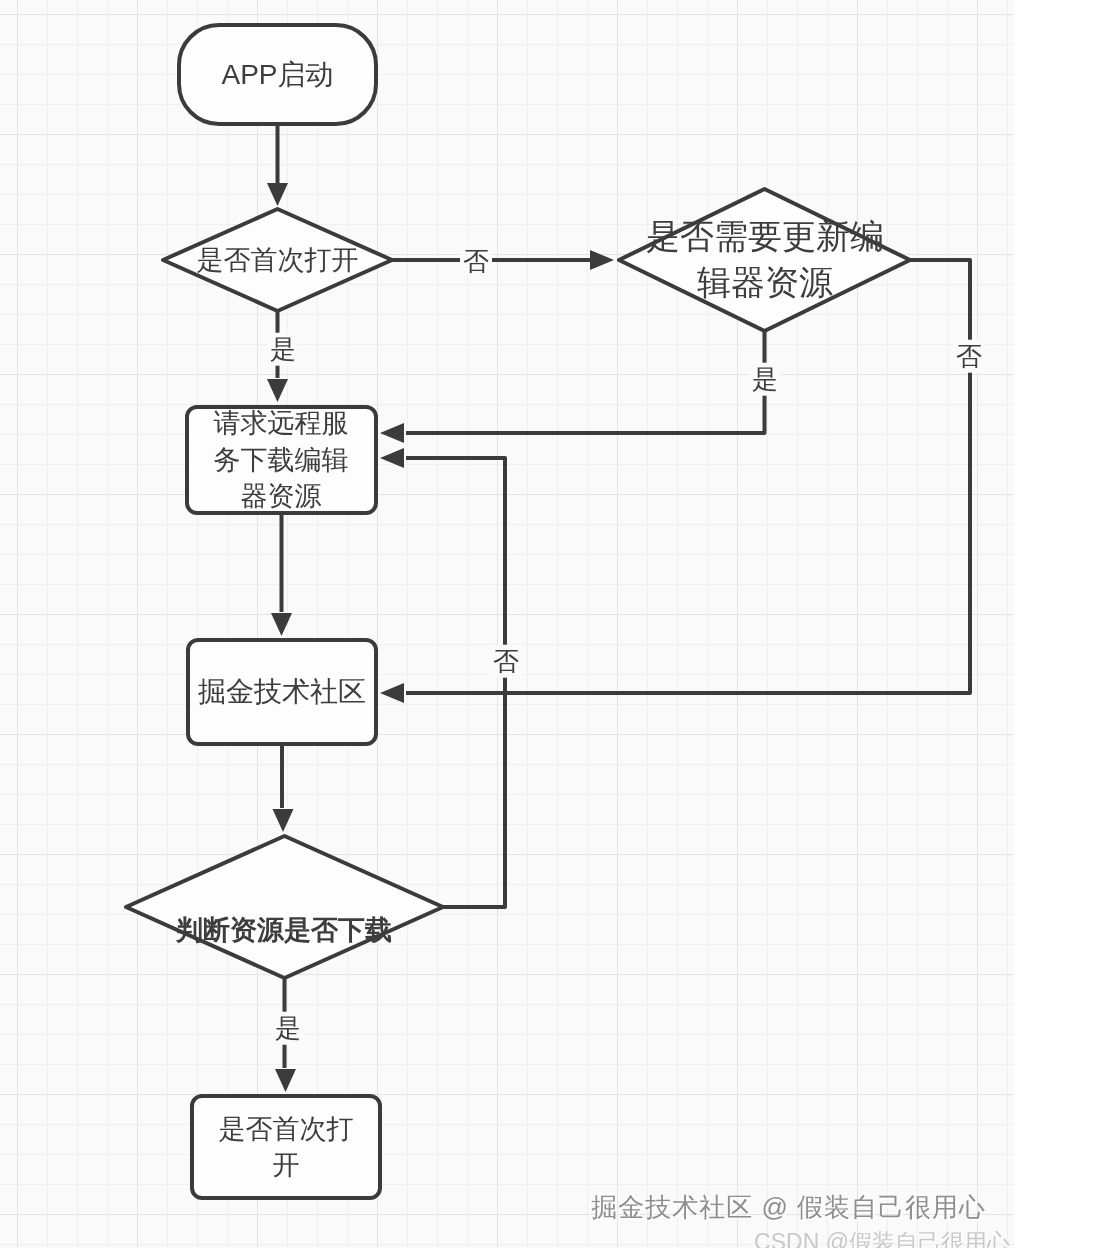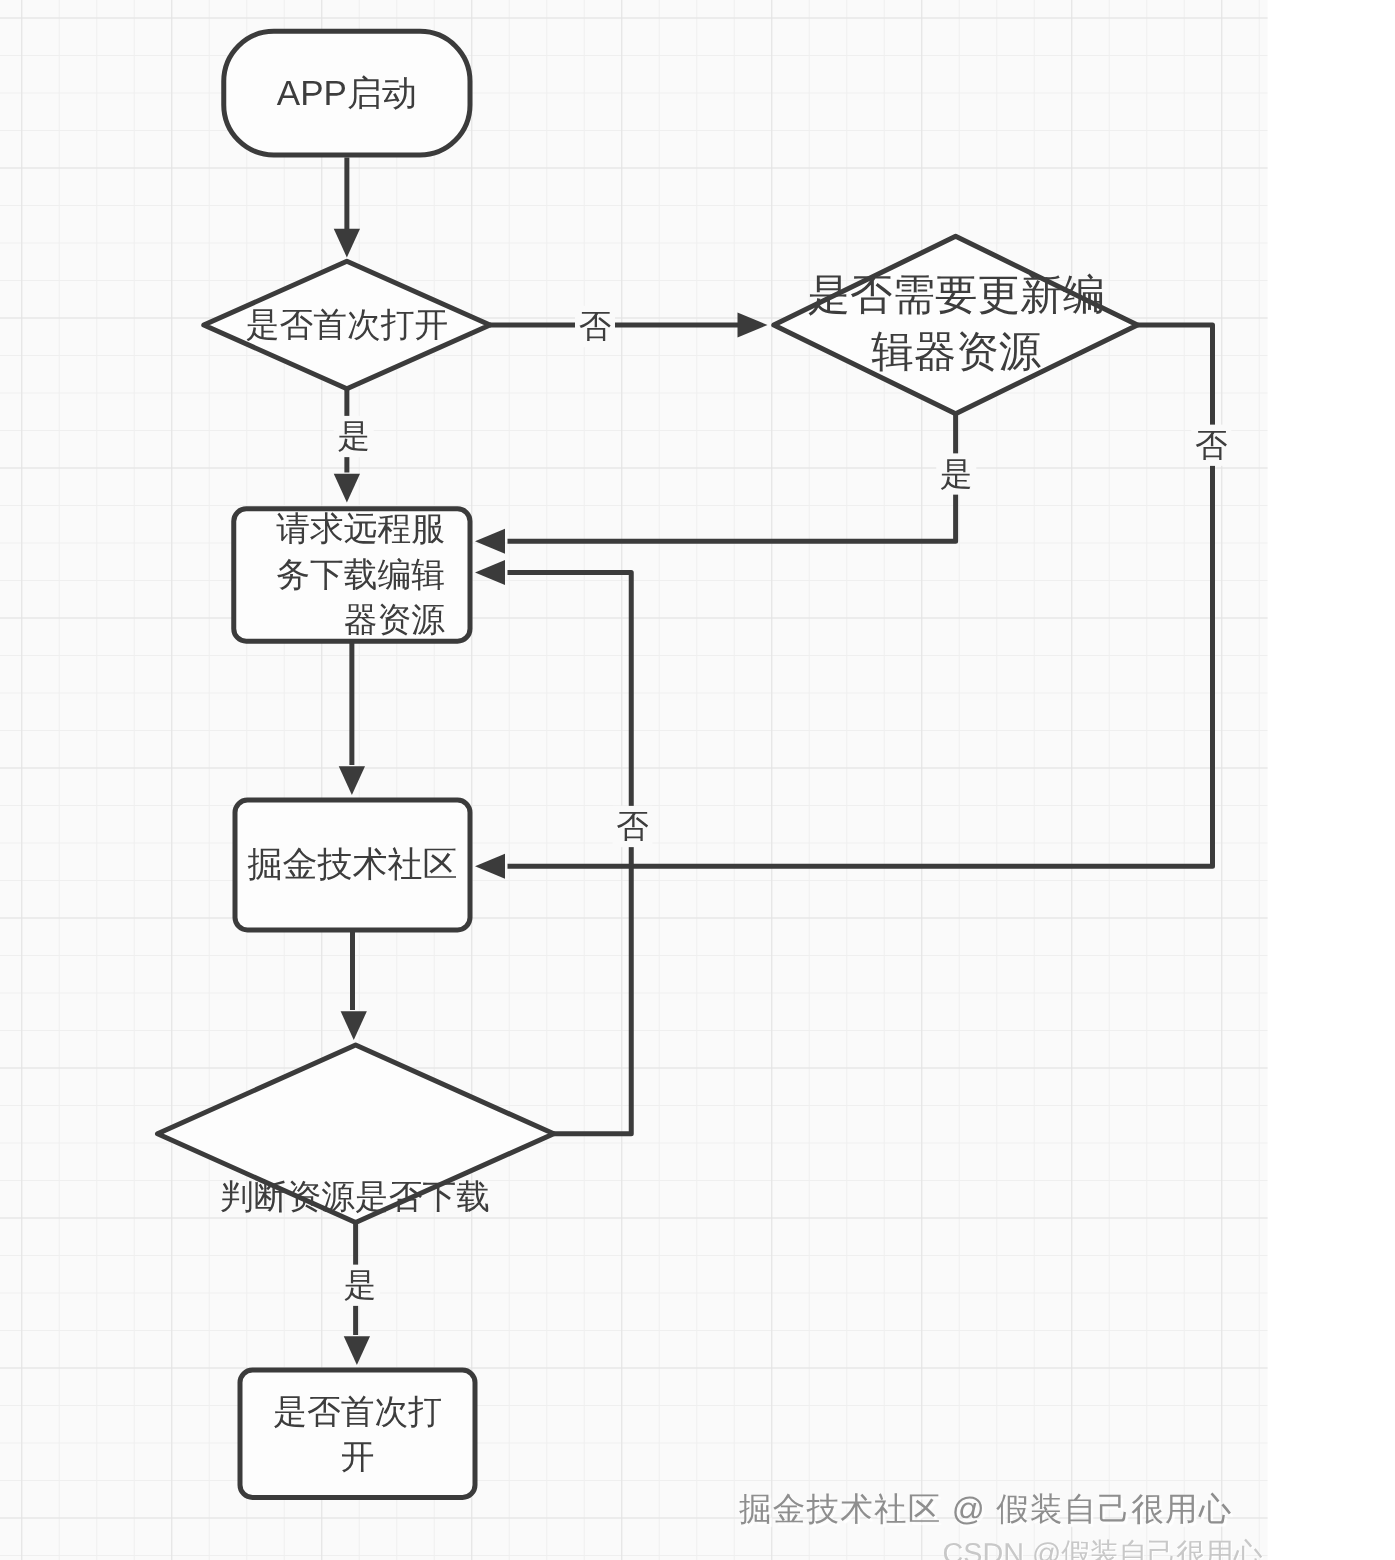--- a/index.html
+++ b/index.html
@@ -130,25 +130,25 @@
     <path class="wire" d="M284.5,978 L284.5,1068"></path>
     <path class="arrow" d="M285.5,1092 L275,1069 L296,1069 Z"></path>
   </svg>
 
   <div class="node-label f28" style="left:179px; top:25px; width:197px; height:99px;">APP启动</div>
 
   <div class="node-label f27" style="left:167px; top:215px; width:221px; height:90px;">是否首次打开</div>
 
   <div class="node-label f26" style="left:640px; top:192px; width:250px; height:136px;">是否需要更新编辑器资源</div>
 
-  <div class="node-label f27" style="left:206px; top:407px; width:150px; height:106px;text-align:right;">请求远程服务下载编辑器资源</div>
+  <div class="node-label f27" style="left:206px; top:407px; width:150px; height:106px;">请求远程服务下载编辑器资源</div>
 
   <div class="node-label f28" style="left:188px; top:640px; width:188px; height:104px;">掘金技术社区</div>
 
-  <div class="node-label f27" style="left:134px; top:912px; width:300px; height:90px;">判断资源是否下载</div>
+  <div class="node-label f27" style="left:134px; top:885px; width:300px; height:90px;font-weight:bold;">判断资源是否下载</div>
 
   <div class="node-label f27" style="left:211px; top:1096px; width:150px; height:102px;">是否首次打开</div>
 
   <div class="edge-label" style="left:476px; top:261px;">否</div>
 
   <div class="edge-label" style="left:283px; top:349px;">是</div>
 
   <div class="edge-label" style="left:765px; top:379px;">是</div>
 
   <div class="edge-label" style="left:969px; top:356px;">否</div>

